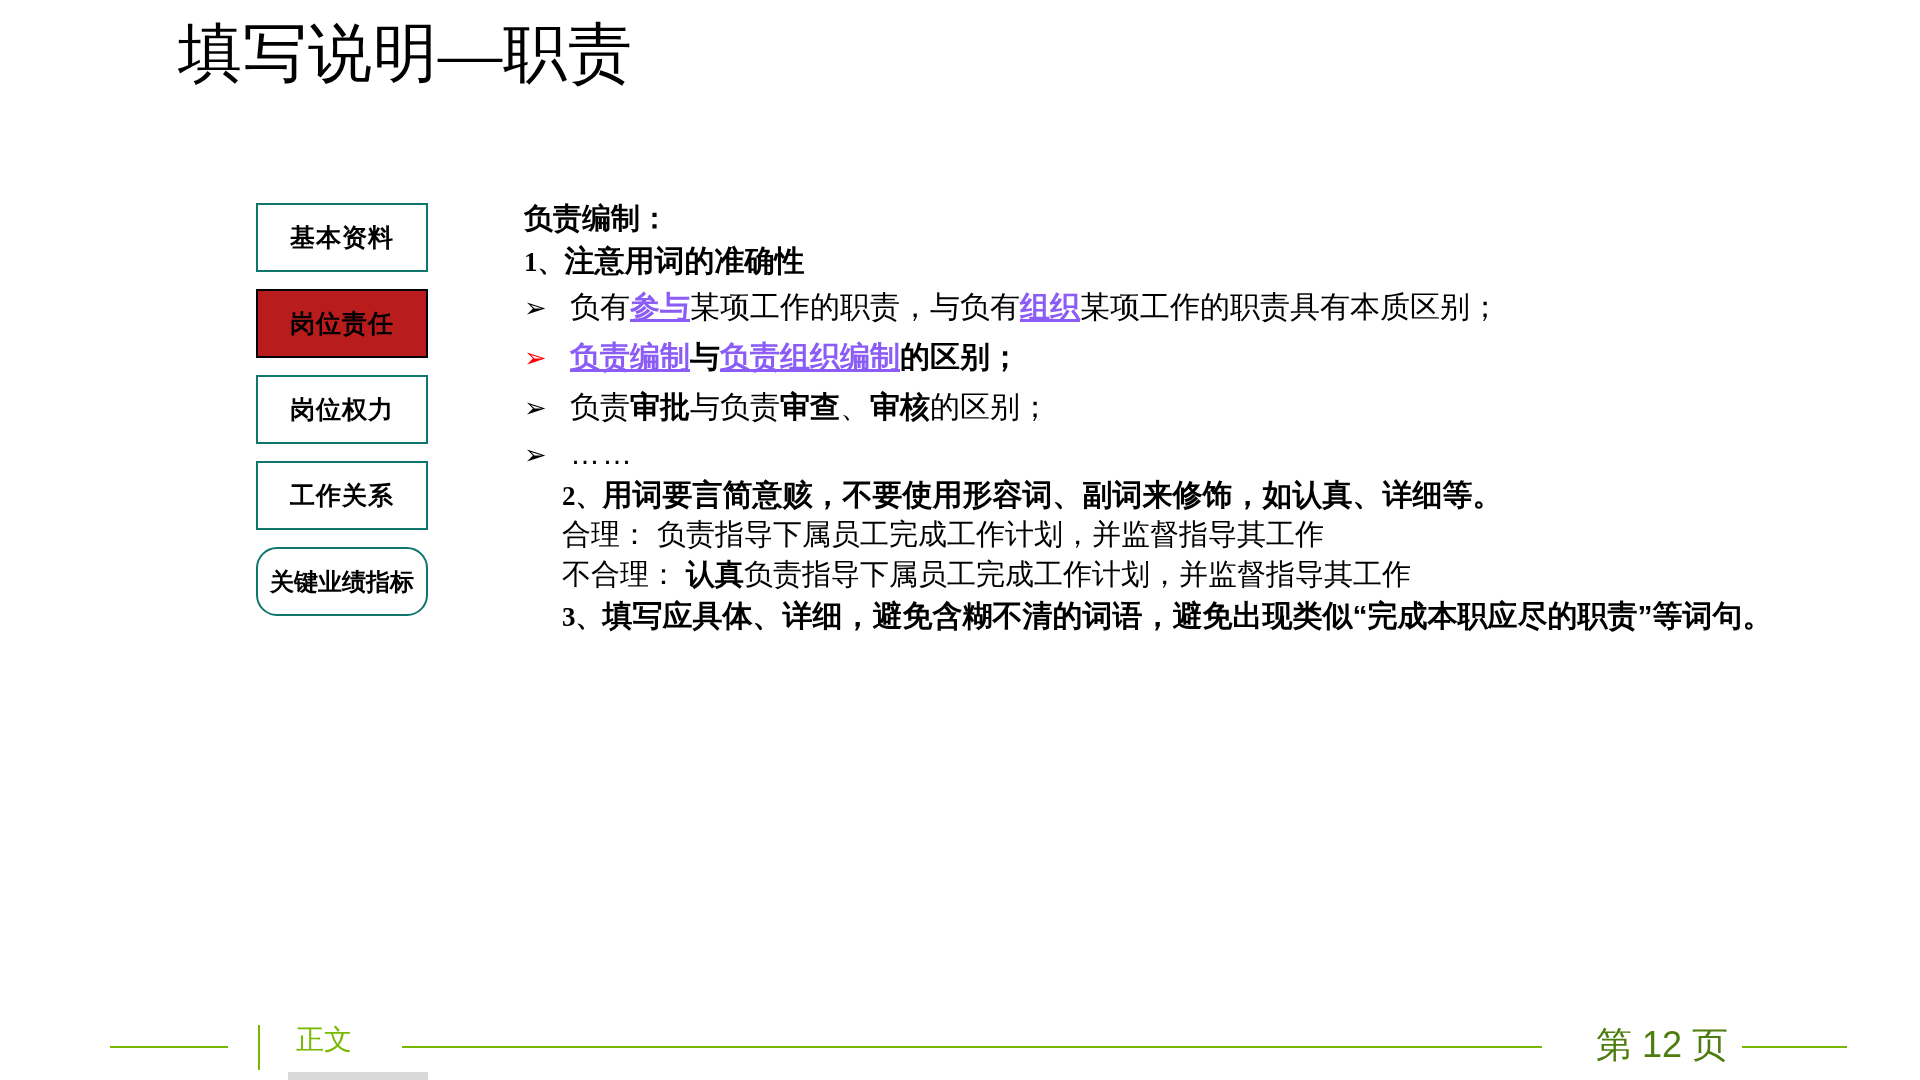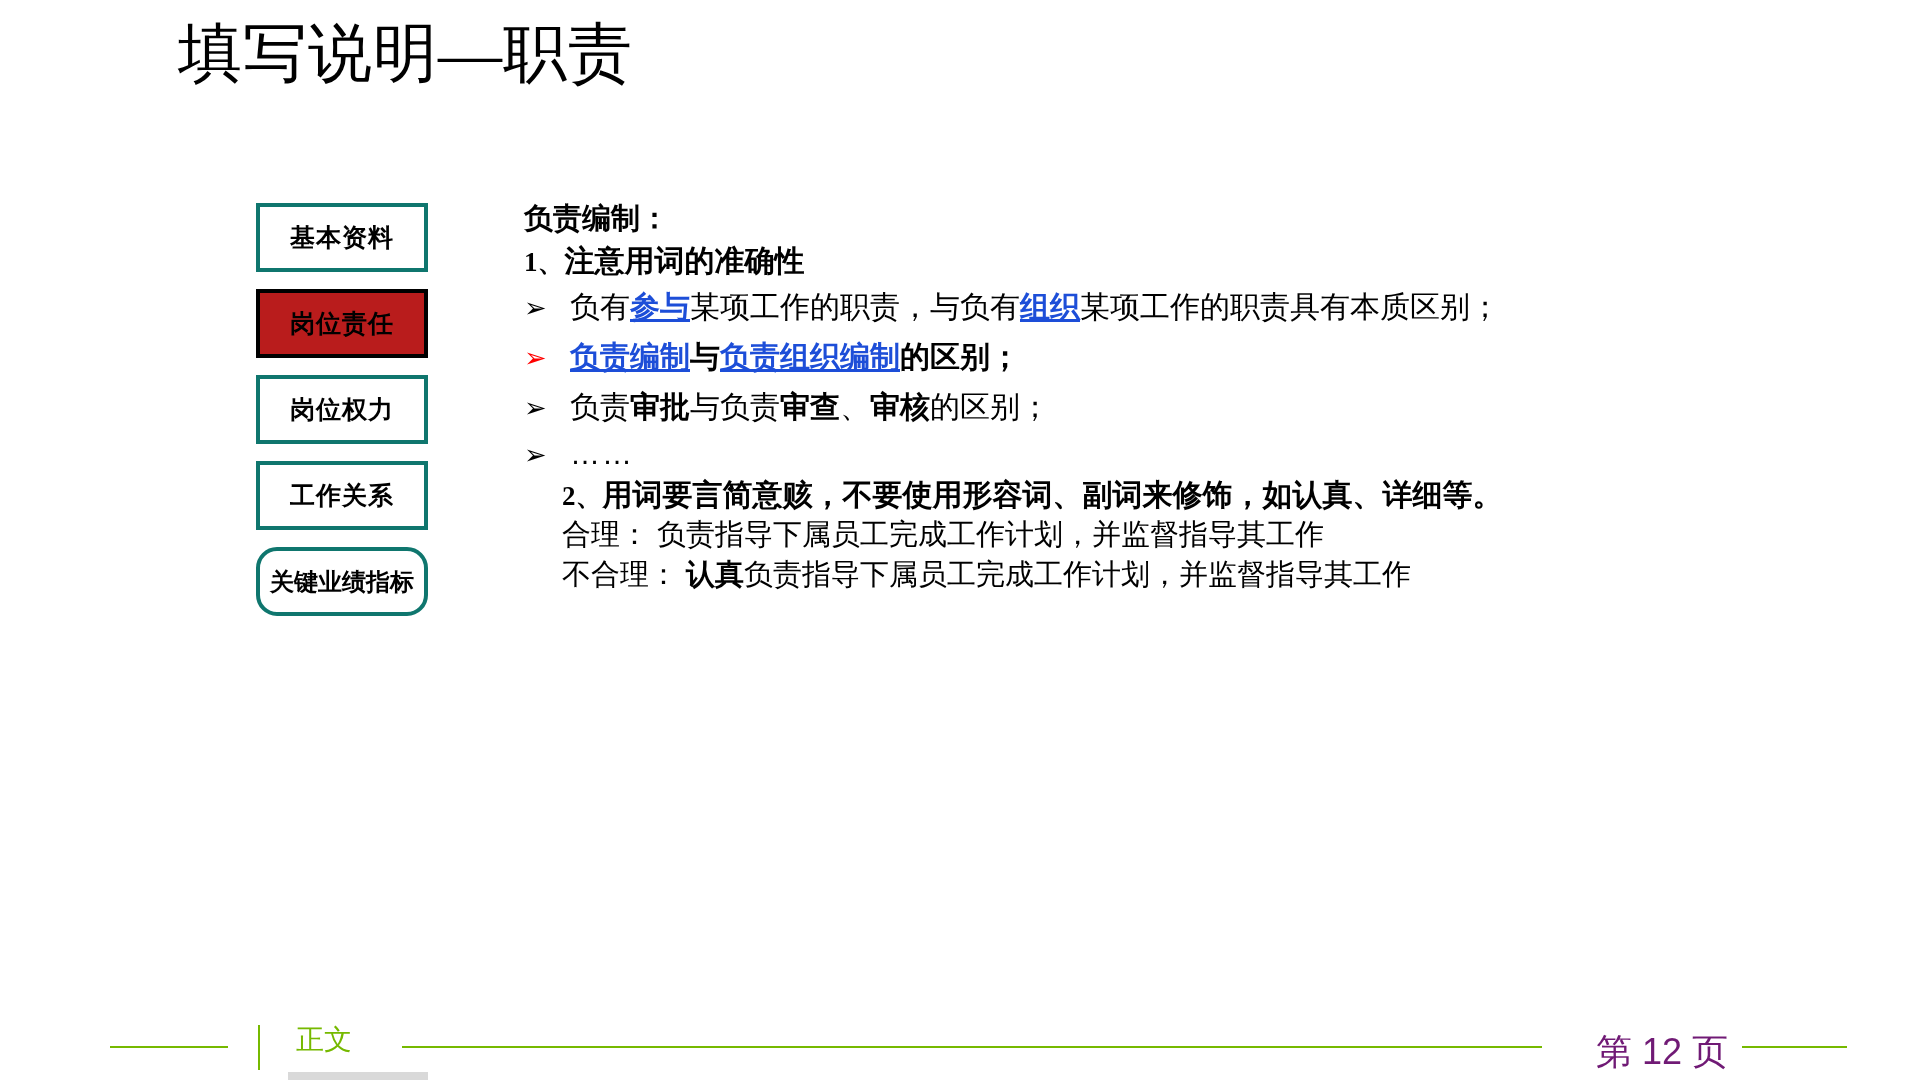--- a/index.html
+++ b/index.html
@@ -33,21 +33,21 @@
   #sidebar {
     position: absolute;
     left: 256px;
     top: 203px;
     width: 174px;
   }
   .nav-item {
     width: 172px;
     height: 69px;
     box-sizing: border-box;
-    border: 4px solid #0f766e;
+    border: 2px solid #0f766e;
     background: #ffffff;
     margin-bottom: 17px;
     display: flex;
     align-items: center;
     justify-content: center;
     font-size: 25px;
     font-weight: bold;
     color: #000000;
     letter-spacing: 1px;
     white-space: nowrap;
@@ -130,21 +130,21 @@
     margin-top: 4px;
     white-space: normal;
     width: 1250px;
     text-indent: 38px;
   }
   .wrap-para .num {
     font-family: "Liberation Serif", "DejaVu Serif", serif;
     font-size: 27px;
   }
   .rb { color: #000000; font-weight: bold; }
-  .rbu{ color: #1d4ed8; font-weight: bold; text-decoration: underline; }
+  .rbu{ color: #8b5cf6; font-weight: bold; text-decoration: underline; }
   .bb { color: #000000; font-weight: bold; }
   .ellipsis {
     font-size: 30px;
     letter-spacing: 2px;
   }
 
   
   #footer {
     position: absolute;
     left: 0;
@@ -174,23 +174,23 @@
     left: 296px;
     top: 3px;
     font-size: 28px;
     color: #76b900;
     font-family: "Liberation Sans", "DejaVu Sans", sans-serif;
     white-space: nowrap;
   }
   #f-page {
     position: absolute;
     left: 1596px;
-    top: 10px;
+    top: 3px;
     font-size: 36px;
-    color: #701a75;
+    color: #4d7c0f;
     white-space: nowrap;
   }
 
   
   #bottom-artifact {
     position: absolute;
     left: 288px;
     top: 1072px;
     width: 140px;
     height: 8px;
@@ -253,20 +253,21 @@
   </div>
 
   <div class="line example-line">
     <span class="label">合理：</span> <span>负责指导下属员工完成工作计划，并监督指导其工作</span>
   </div>
 
   <div class="line example-line">
     <span class="label">不合理：</span> <span class="rb">认真</span><span>负责指导下属员工完成工作计划，并监督指导其工作</span>
   </div>
 
+  <div class="wrap-para"><span class="num">3、</span><span>填写应具体、详细，避免含糊不清的词语，避免出现类似“</span><span class="rb">完成本职应尽的职责</span><span>”等词句。</span></div>
 
 </div>
 
 <div id="footer">
   <div class="f-line" id="f-line-left"></div>
   <div id="f-divider"></div>
   <div id="f-label">正文</div>
   <div class="f-line" id="f-line-mid"></div>
   <div id="f-page">第 12 页</div>
   <div class="f-line" id="f-line-right"></div>

